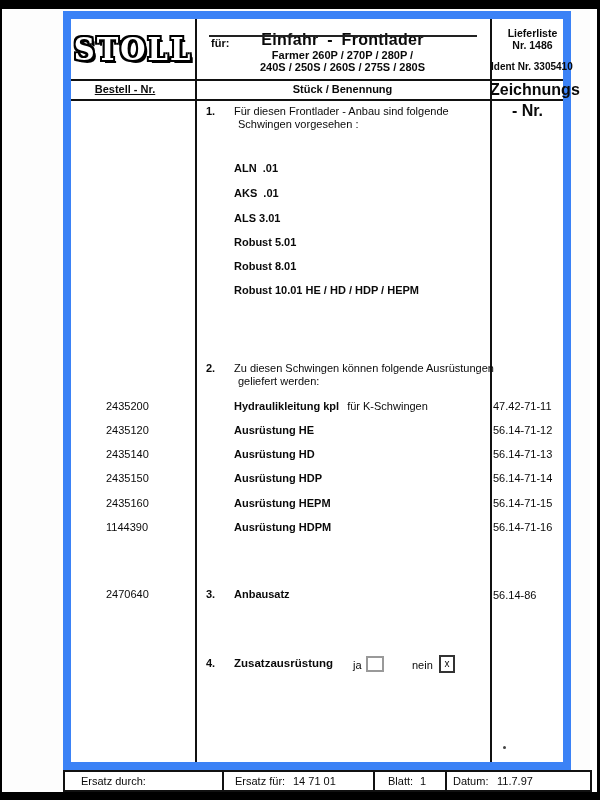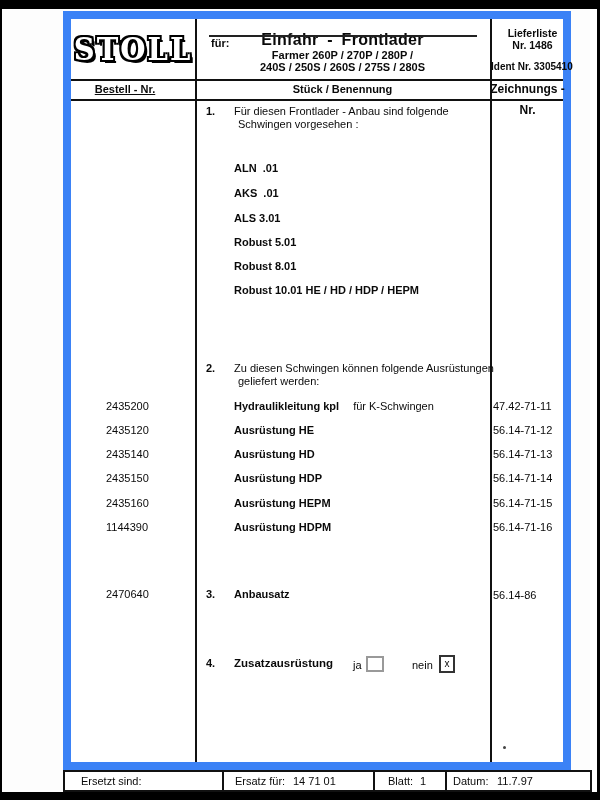--- a/index.html
+++ b/index.html
@@ -39,26 +39,26 @@
   .tl1 { top:18px; } .tl2 { top:30px; } .tl3 { top:42px; }
 
   .doc { position:absolute; left:419px; width:85px; text-align:center;
          font-size:10.5px; font-weight:bold; line-height:12px; }
   .doc-type { top:8px; } .doc-nr { top:20px; }
   .doc-ident { top:42px; font-size:10px; text-align:left; padding-left:1px; }
 
   .ch { position:absolute; top:60px; height:20px; line-height:21px;
         text-align:center; font-weight:bold; font-size:11px; }
   .ch1 { left:0; width:108px;text-decoration:underline; } .ch2 { left:124px; width:295px; }
-  .ch3 { left:419px; width:75px; font-size:12px; }
+  .ch3 { left:419px; width:75px; font-size:16px; }
 
   .t { position:absolute; font-size:11px; line-height:13px; white-space:nowrap; }
   .b { font-weight:bold; }
   .pre { white-space:pre; }
-  .sfx { font-weight:normal; margin-left:14px; }
+  .sfx { font-weight:normal; margin-left:8px; }
 
   .cb { position:absolute; background:#fff; }
   .cb-ja { left:295px; top:637px; width:18px; height:16px; border:2px solid #999; }
   .cb-nein { left:368px; top:636px; width:16px; height:18px; border:2px solid #333;
              text-align:center; font-size:10px; line-height:14px; }
   .dot { position:absolute; left:432px; top:727px; width:3px; height:3px;
          border-radius:50%; background:#444; }
 
   .footer { position:absolute; left:63px; top:770px; width:529px; height:22px;
             border:2px solid #111; background:#fff; }
@@ -149,21 +149,21 @@
     <span class="t" style="left:341px;top:640px">nein</span>
     <span class="cb cb-nein">x</span>
 
     <div class="dot"></div>
   </div>
 
   <div class="footer">
     <div class="fd fd1"></div>
     <div class="fd fd2"></div>
     <div class="fd fd3"></div>
-    <span class="ft" style="left:16px">Ersetzt sind:</span>
+    <span class="ft" style="left:16px">Ersatz durch:</span>
     <span class="ft" style="left:170px">Ersatz für:</span>
     <span class="ft" style="left:228px">14 71 01</span>
     <span class="ft" style="left:323px">Blatt:</span>
     <span class="ft" style="left:355px">1</span>
     <span class="ft" style="left:388px">Datum:</span>
     <span class="ft" style="left:432px">11.7.97</span>
   </div>
 
 </div>
 

